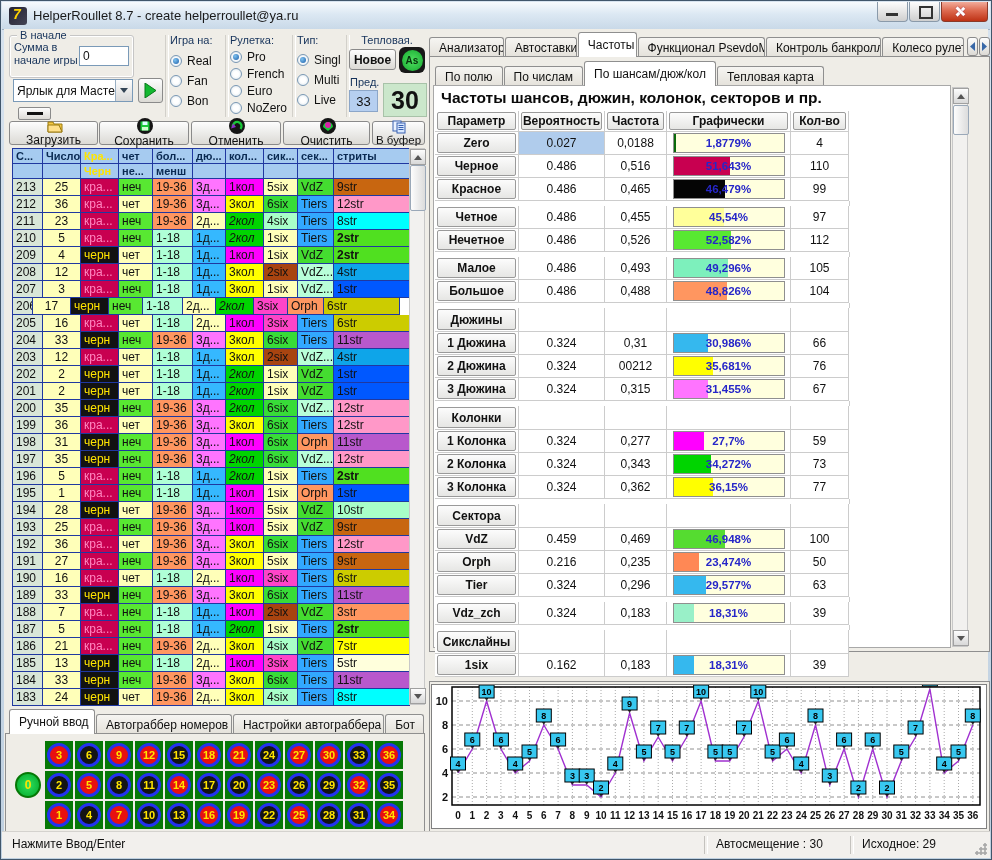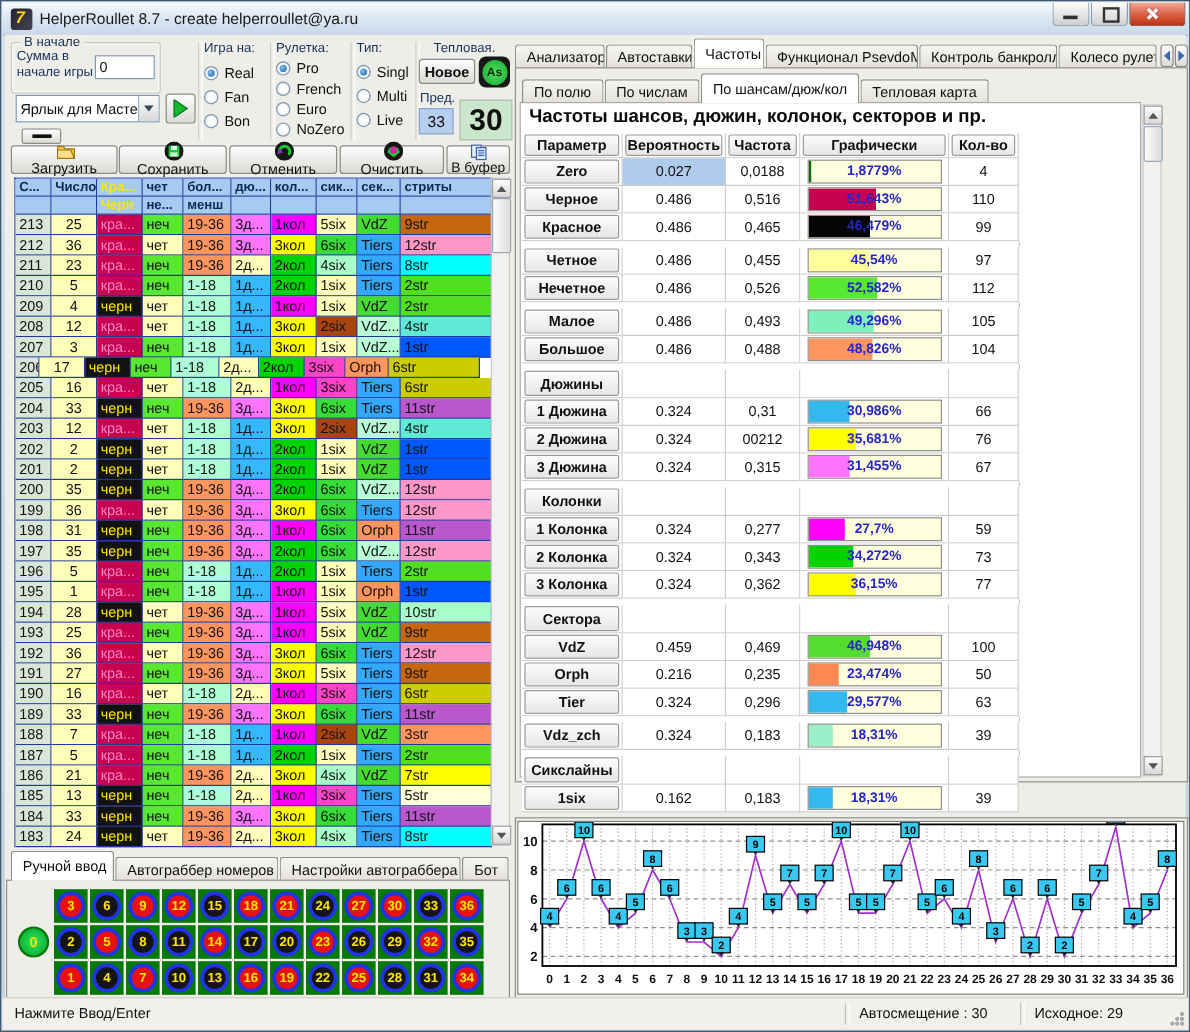--- a/index.html
+++ b/index.html
@@ -51,25 +51,25 @@
   .hrow{display:flex;height:17px;line-height:16px;}
   .hrow.hd{height:15px;line-height:14px;background:#A6CBF0;}
   .hcell{box-sizing:border-box;border-right:1px solid #2038A0;border-bottom:1px solid #2038A0;overflow:hidden;white-space:nowrap;padding-left:3px;font-size:12px;}
   .hrow.hd .hcell{color:#0A2A52;font-weight:bold;font-size:11px;background:#A6CBF0;}
   .hrow.hd .hcell.yel{color:#FFE400;}
   .c-idx{background:#D8E6D8;} .c-num{background:#FFFFB9;text-align:center;padding-left:0;}
   .c-kra{background:#C80050;color:#FF86C0;} .c-chern{background:#121212;color:#FFE400;}
   .c-chet{background:#FFFFB9;} .c-nech{background:#58E832;}
   .c-1936{background:#FF9660;} .c-118{background:#AFFFD6;}
   .c-1d{background:#35B8FF;} .c-2d{background:#FFFFB9;} .c-3d{background:#FF74FF;}
-  .c-1kol{background:#FF00FF;} .c-2kol{background:#00D400;} .c-3kol{background:#FFFF00;}
+  .c-1kol{background:#FF00FF;} .c-2kol{background:#00D400;font-style:italic;} .c-3kol{background:#FFFF00;}
   .c-1six{background:#FFFFB9;} .c-2six{background:#A84410;} .c-3six{background:#FF44C8;}
   .c-4six{background:#A8FFC8;} .c-5six{background:#FFFFB9;} .c-6six{background:#38DC38;}
   .c-vdz{background:#44DC30;} .c-vdzd{background:#B8FFD8;} .c-tiers{background:#32A8FF;} .c-orph{background:#FF9660;}
-  .c-s1{background:#0058FF;} .c-s2{background:#50E020;} .c-s3{background:#FF9660;} .c-s4{background:#5eead4;}
+  .c-s1{background:#0058FF;} .c-s2{background:#50E020;font-weight:bold;} .c-s3{background:#FF9660;} .c-s4{background:#0ea5e9;}
   .c-s5{background:#FFFFDC;} .c-s6{background:#CCCC00;} .c-s7{background:#FFFF00;} .c-s8{background:#00FFFF;}
   .c-s9{background:#C86610;} .c-s10{background:#A8FFC8;} .c-s11{background:#B858CC;} .c-s12{background:#FF98C8;}
   
   .sbar{position:absolute;width:16px;background:#F2F1EF;border:1px solid #C8C8C8;box-sizing:border-box;}
   .sb-btn{position:absolute;left:0;width:14px;height:14px;background:linear-gradient(#FDFDFD,#D8D8D8);border:1px solid #A0A0A0;display:flex;align-items:center;justify-content:center;}
   .sb-thumb{position:absolute;left:0;width:14px;background:linear-gradient(90deg,#FDFDFD,#DCDCDC);border:1px solid #9AA8B8;border-radius:2px;}
   .tri-u{width:0;height:0;border-left:4px solid transparent;border-right:4px solid transparent;border-bottom:5px solid #555;}
   .tri-d{width:0;height:0;border-left:4px solid transparent;border-right:4px solid transparent;border-top:5px solid #555;}
   
   .tabstrip{position:absolute;display:flex;align-items:flex-end;}

